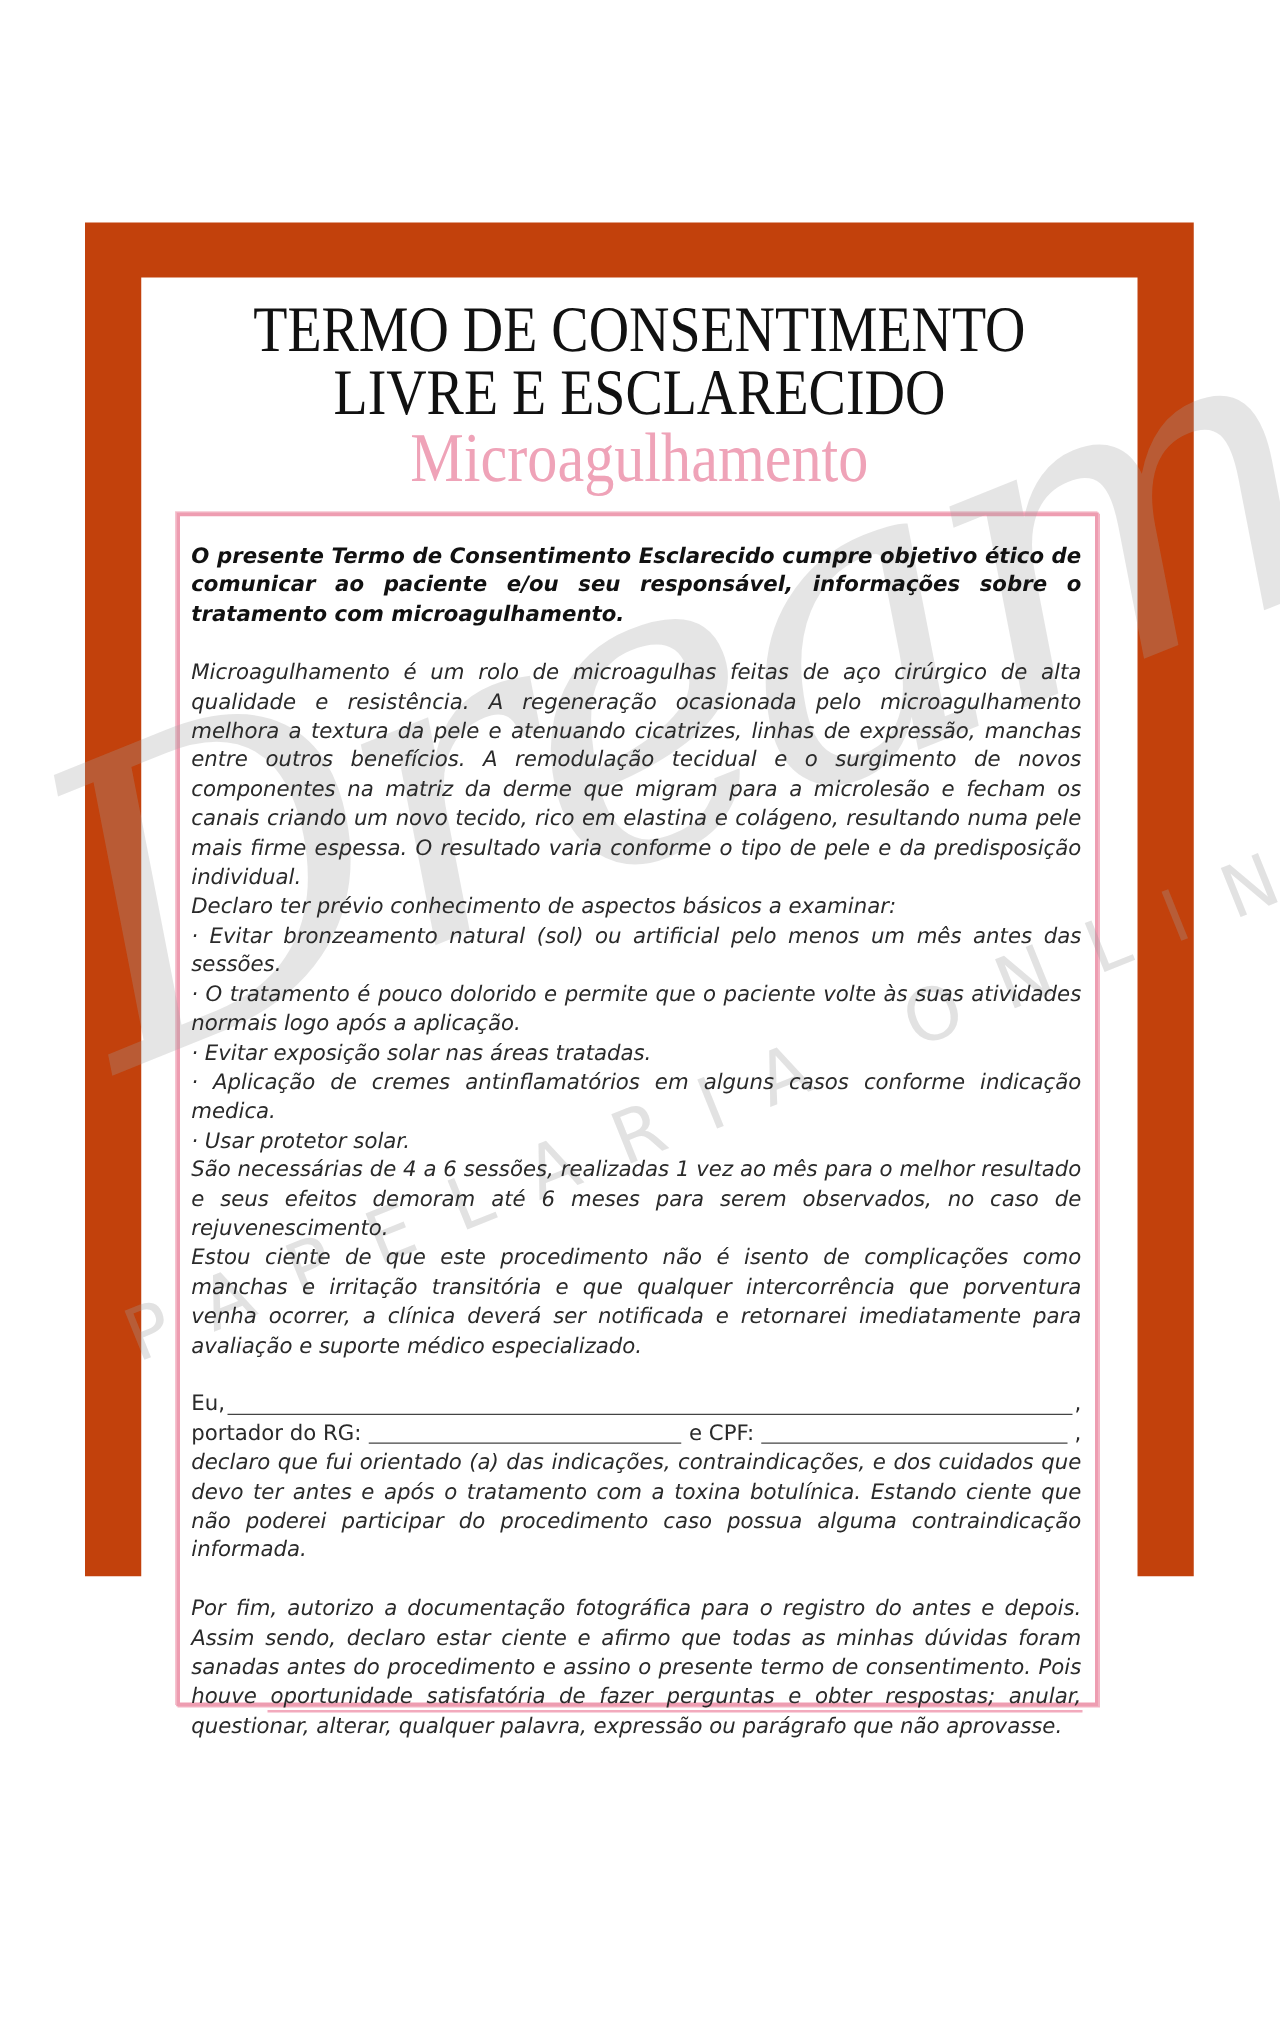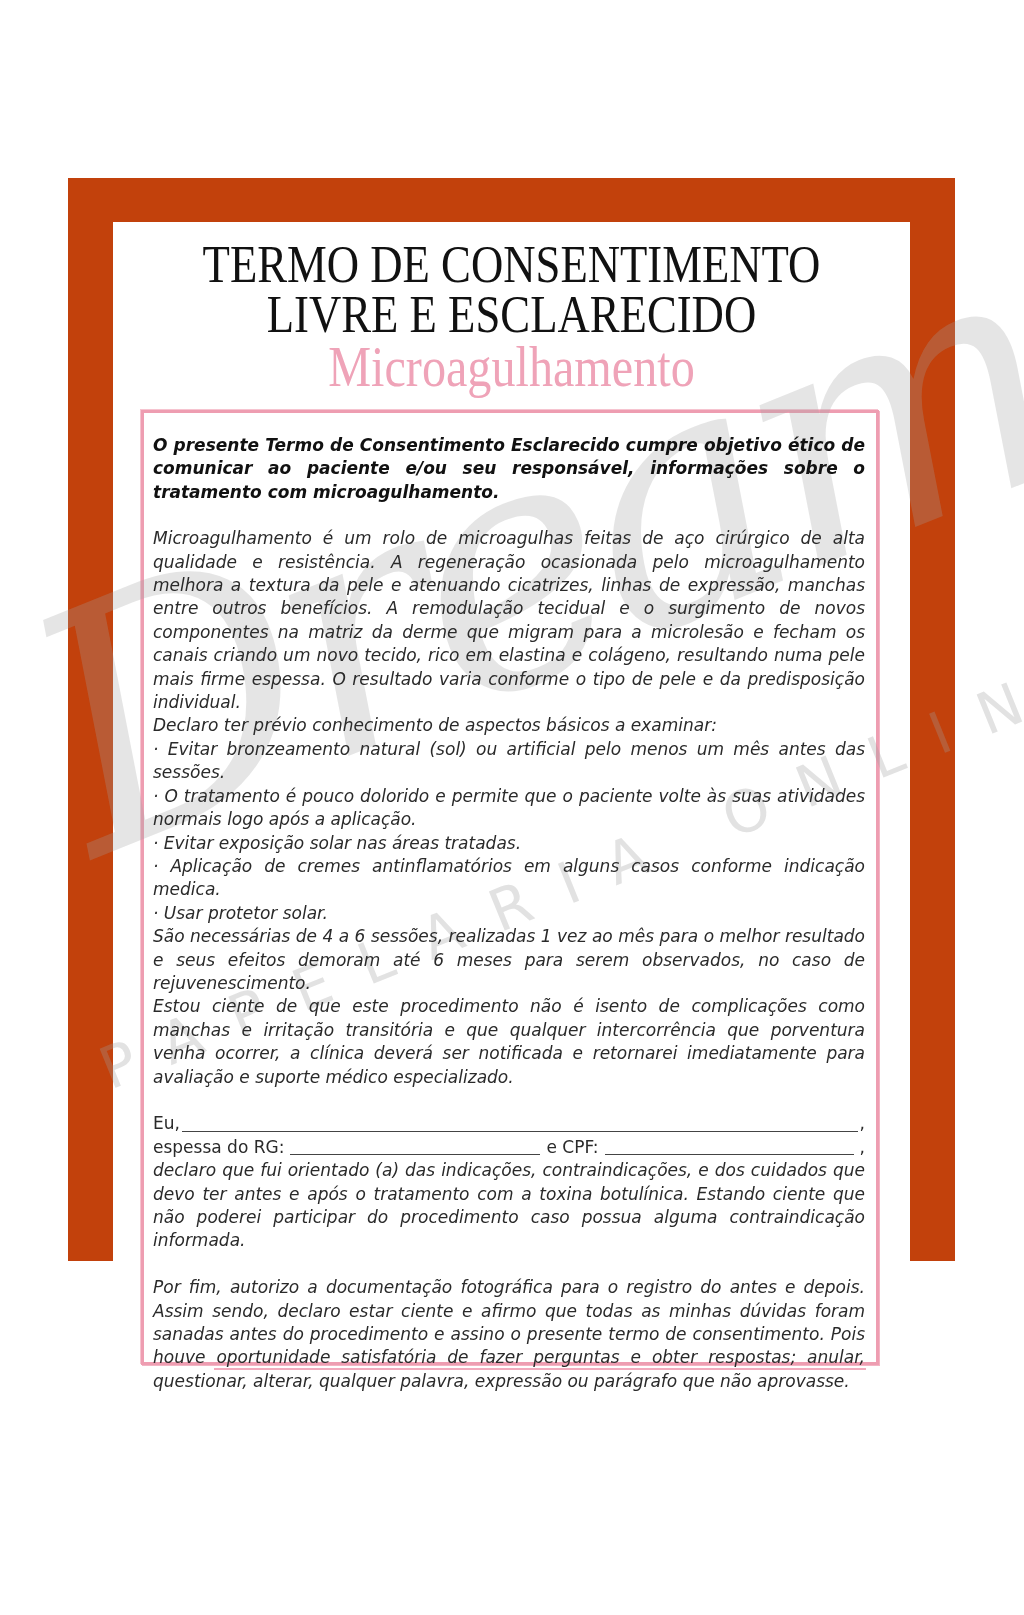--- a/index.html
+++ b/index.html
@@ -175,21 +175,21 @@
       <p class="para">Estou ciente de que este procedimento não é isento de complicações como manchas e irritação transitória e que qualquer intercorrência que porventura venha ocorrer, a clínica deverá ser notificada e retornarei imediatamente para avaliação e suporte médico especializado.</p>
 
       <div class="gap"></div>
 
       <div class="fill-row">
         <span>Eu,</span>
         <span class="stretch"></span>
         <span>,</span>
       </div>
       <div class="fill-row">
-        <span>espessa do RG:</span>
+        <span>portador do RG:</span>
         <span class="stretch" style="flex:0 0 250px; margin-left:6px;"></span>
         <span style="margin-left:4px;">e CPF:</span>
         <span class="stretch" style="margin-left:6px;"></span>
         <span style="margin-left:4px;">,</span>
       </div>
       <p class="para">declaro que fui orientado (a) das indicações, contraindicações, e dos cuidados que devo ter antes e após o tratamento com a toxina botulínica. Estando ciente que não poderei participar do procedimento caso possua alguma contraindicação informada.</p>
 
       <div class="gap"></div>
 
       <p class="para">Por fim, autorizo a documentação fotográfica para o registro do antes e depois. Assim sendo, declaro estar ciente e afirmo que todas as minhas dúvidas foram sanadas antes do procedimento e assino o presente termo de consentimento. Pois houve oportunidade satisfatória de fazer perguntas e obter respostas; anular, questionar, alterar, qualquer palavra, expressão ou parágrafo que não aprovasse.</p>

